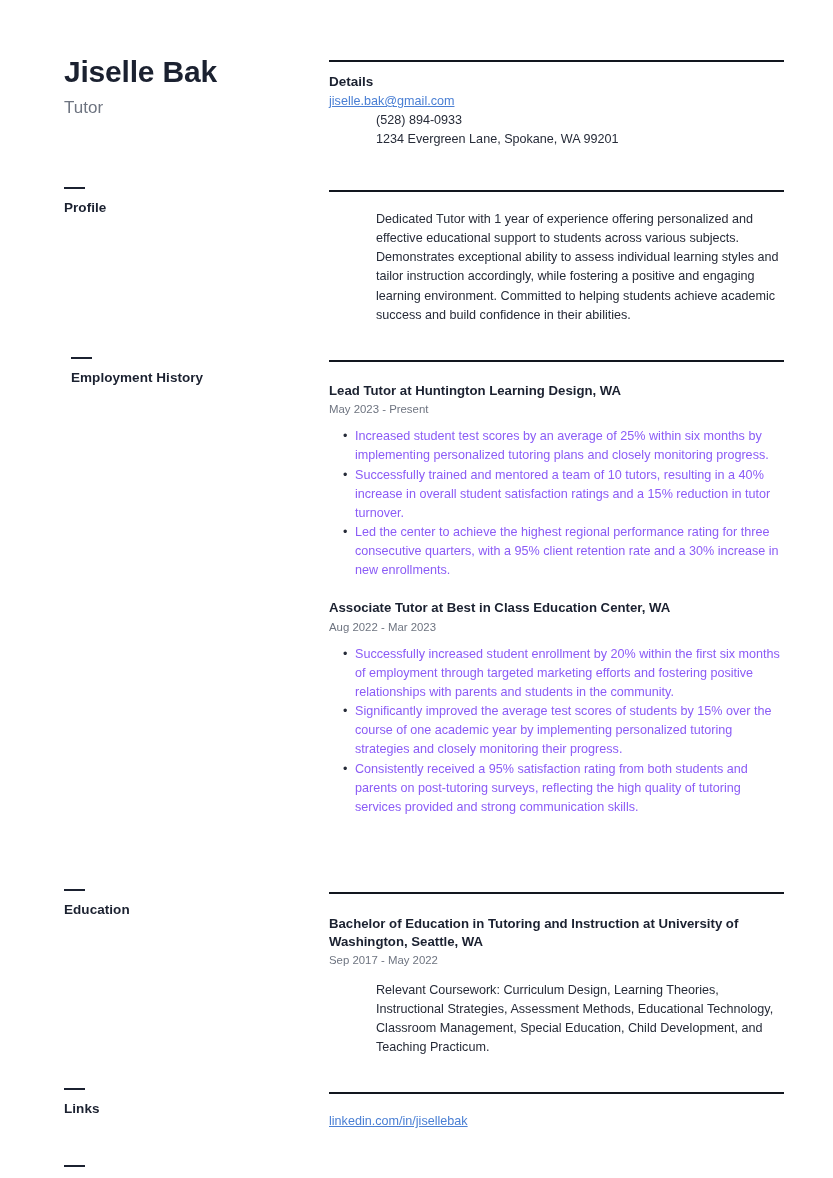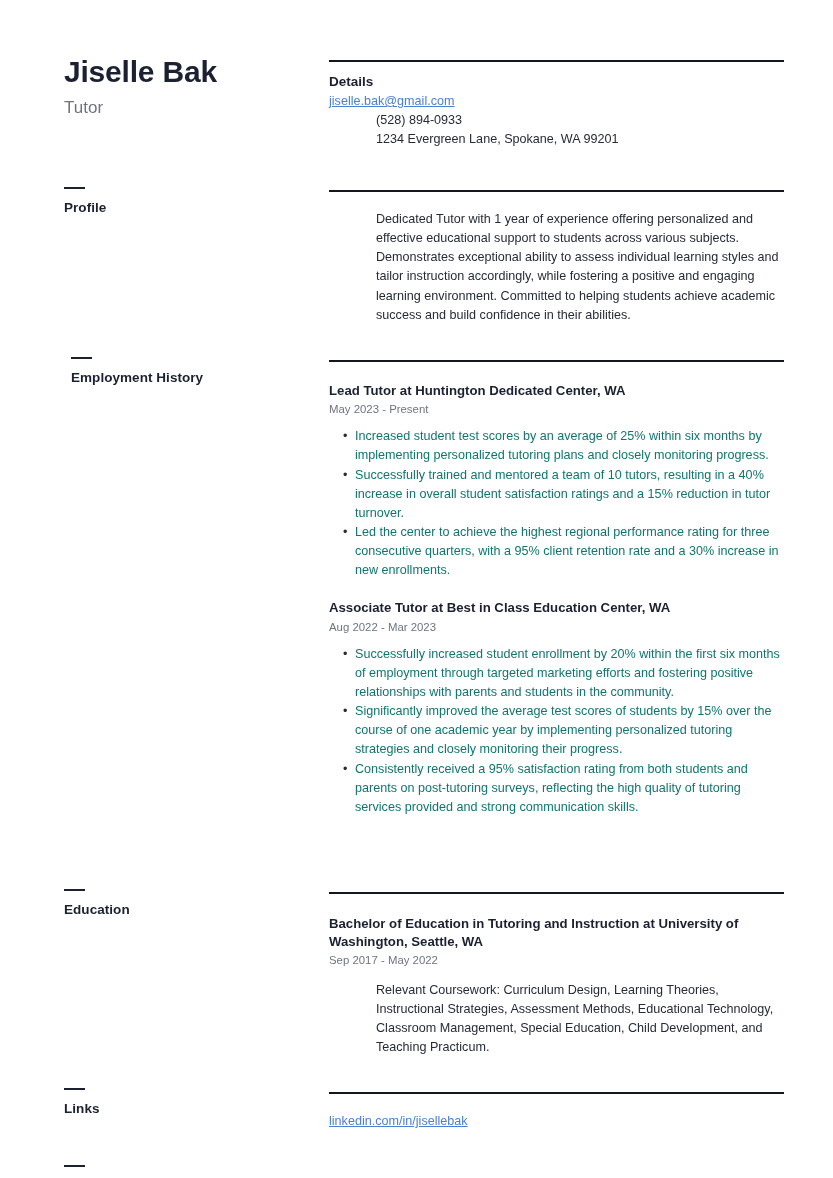--- a/index.html
+++ b/index.html
@@ -104,21 +104,21 @@
     margin-top: 1px;
   }
 
   ul.bullets {
     list-style: none;
     margin-top: 9px;
   }
   ul.bullets li {
     position: relative;
     font-size: 12.6px;
-    color: #0f766e;
+    color: #8b5cf6;
     line-height: 1.52;
     padding-left: 26px;
     margin-bottom: 0px;
   }
   ul.bullets li::before {
     content: "\2022";
     position: absolute;
     left: 14px;
     top: 0;
     color: #262b38;
@@ -179,21 +179,21 @@
     <div style="position:absolute; left:0; top:190px; width:455px;">
       <div class="rule-full"></div>
       <div class="body-text" style="margin-top:18px;">Dedicated Tutor with 1 year of experience offering personalized and effective educational support to students across various subjects. Demonstrates exceptional ability to assess individual learning styles and tailor instruction accordingly, while fostering a positive and engaging learning environment. Committed to helping students achieve academic success and build confidence in their abilities.</div>
     </div>
 
     <div style="position:absolute; left:0; top:360px; width:455px;">
       <div class="rule-full"></div>
 
       <div style="margin-top:20px;">
         <div class="entry">
-          <div class="entry-title">Lead Tutor at Huntington Dedicated Center, WA</div>
+          <div class="entry-title">Lead Tutor at Huntington Learning Design, WA</div>
           <div class="entry-date">May 2023 - Present</div>
           <ul class="bullets">
             <li>Increased student test scores by an average of 25% within six months by implementing personalized tutoring plans and closely monitoring progress.</li>
             <li>Successfully trained and mentored a team of 10 tutors, resulting in a 40% increase in overall student satisfaction ratings and a 15% reduction in tutor turnover.</li>
             <li>Led the center to achieve the highest regional performance rating for three consecutive quarters, with a 95% client retention rate and a 30% increase in new enrollments.</li>
           </ul>
         </div>
 
         <div class="entry">
           <div class="entry-title">Associate Tutor at Best in Class Education Center, WA</div>

